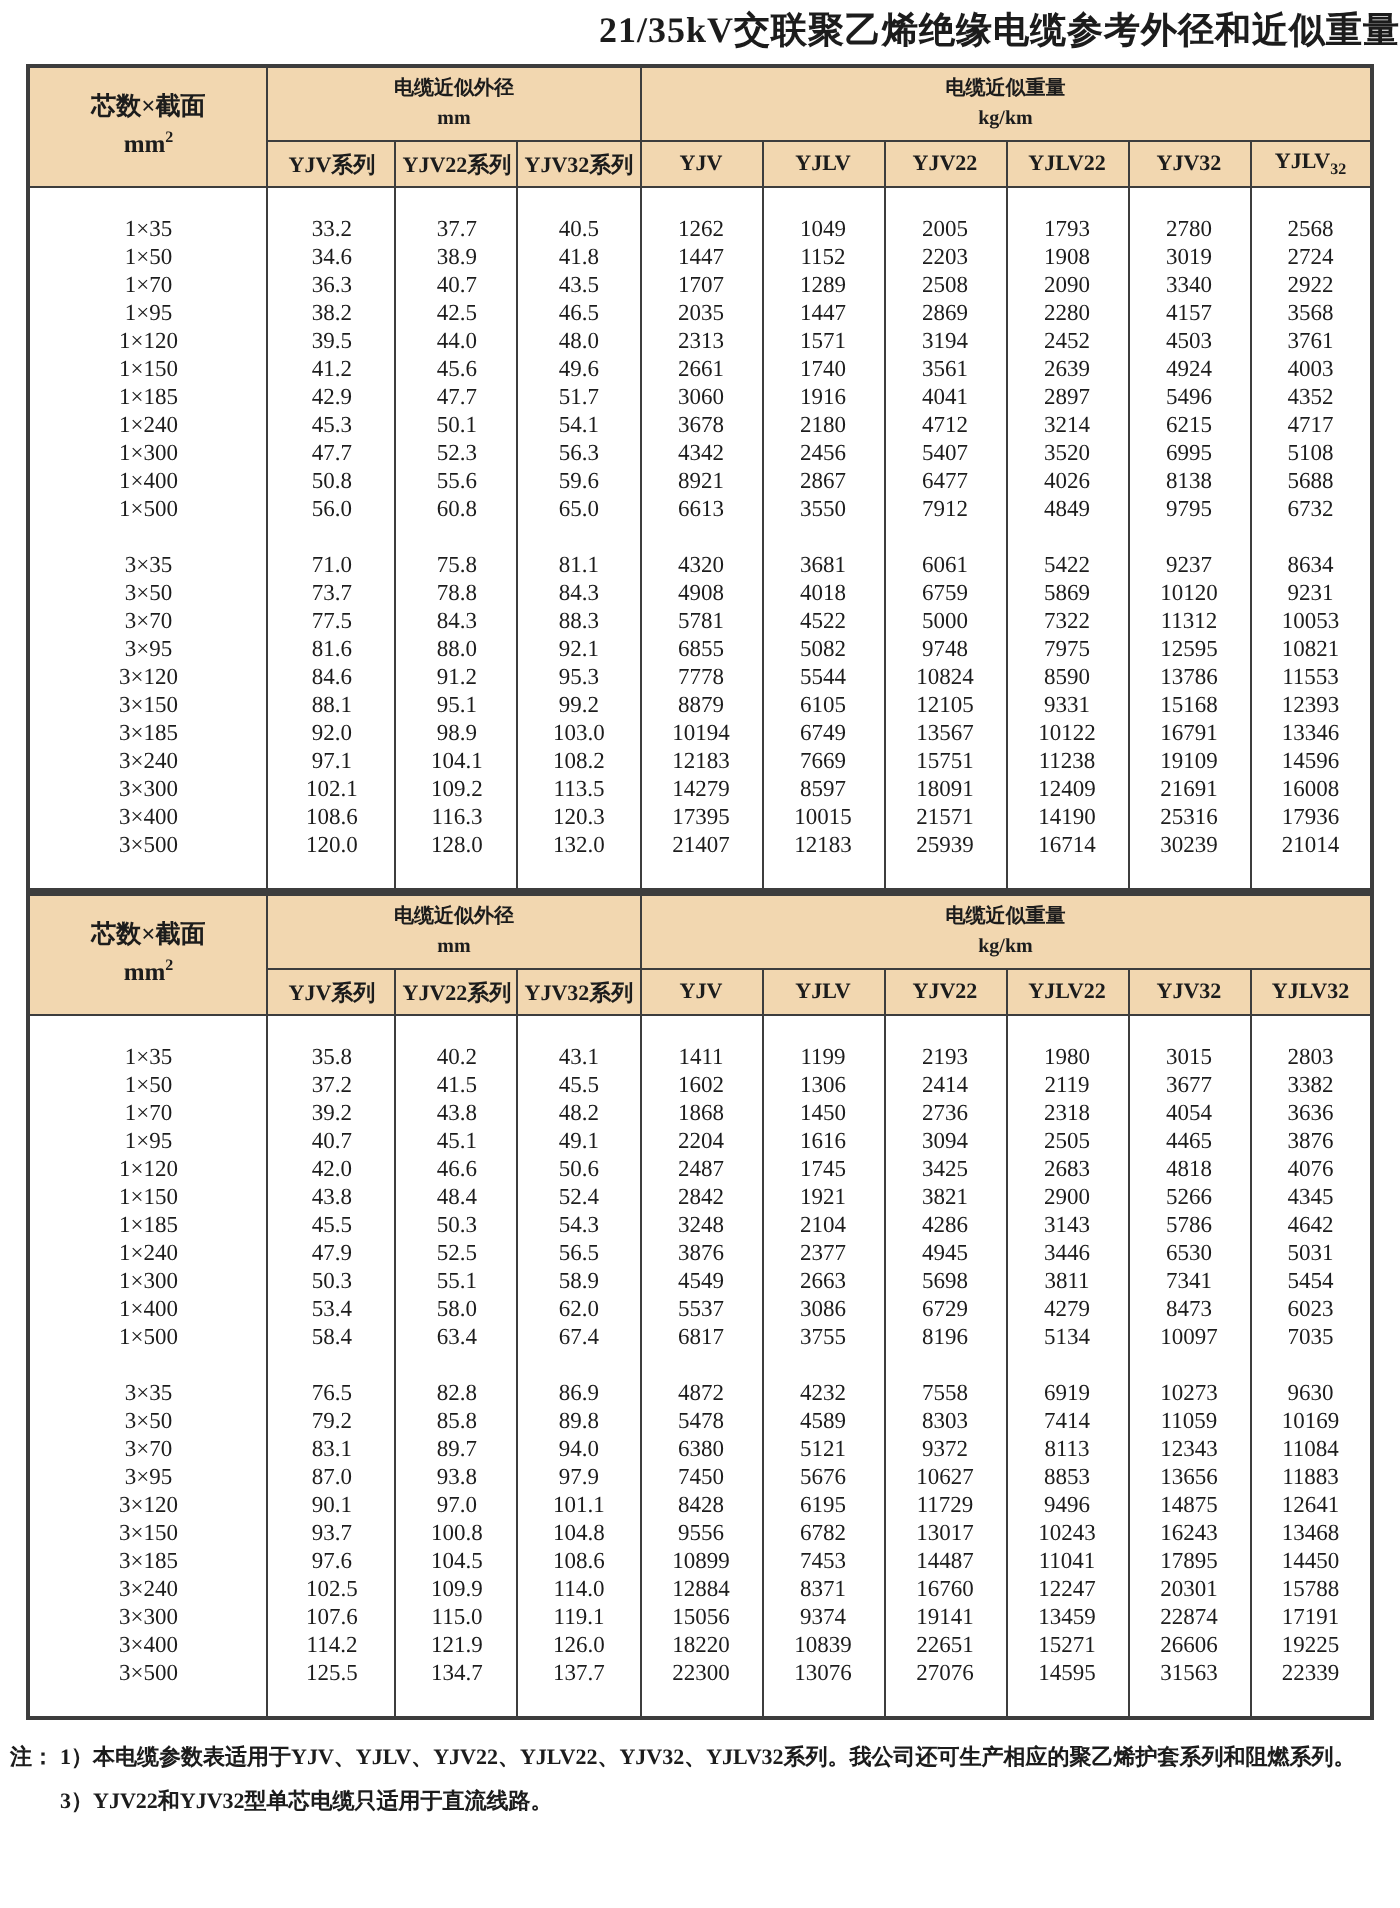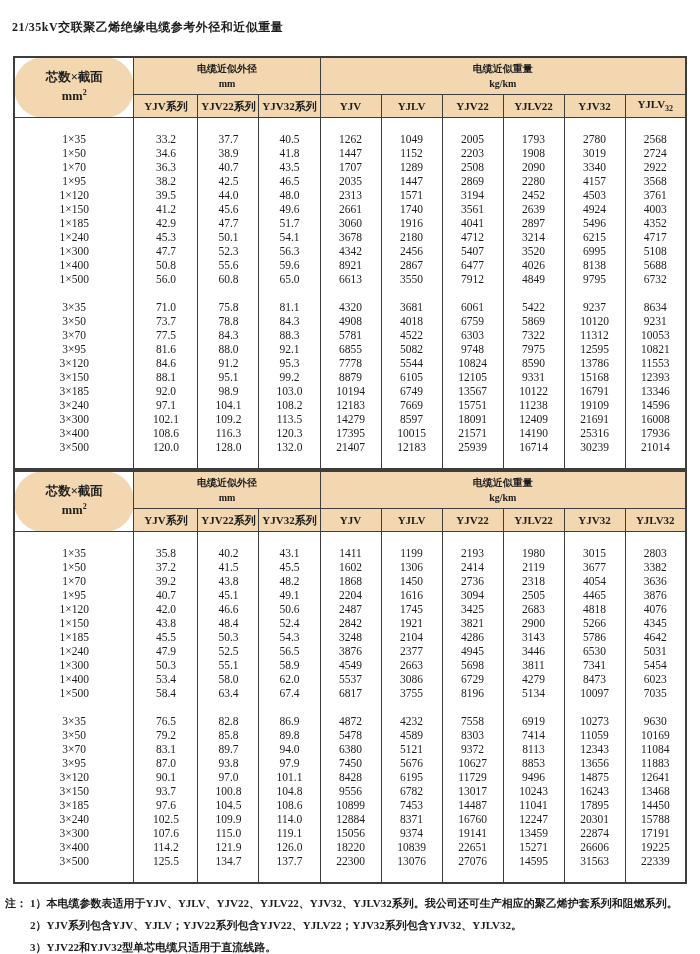--- a/index.html
+++ b/index.html
@@ -3,35 +3,35 @@
 <meta charset="utf-8">
 <style>
   :root { --header-bg:#f2d7b0; --border:#3d3d3d; }
   html,body { margin:0; padding:0; }
   body {
     width:700px; height:954px; background:#ffffff; color:#1c1c1c;
     font-family:"Liberation Serif","DejaVu Serif",serif;
     overflow:hidden;
   }
   .doc-title {
-    margin:12px; text-align:left; font-size:12px; font-weight:bold;
+    margin:0; text-align:right; font-size:18px; font-weight:bold;
     line-height:19px; padding:6px 0 7px; letter-spacing:0.5px;
   }
   .doc-title.second { padding:10px 0 6px; }
   table.spec {
     border-collapse:collapse; table-layout:fixed; width:672px;
     margin:0 auto; border:2px solid var(--border);
   }
   table.spec thead th {
     background:var(--header-bg); border:1px solid var(--border);
     font-weight:bold; text-align:center; vertical-align:middle; padding:0;
   }
   table.spec thead tr.row-groups th { height:36px; }
   table.spec thead tr.row-series th { height:22px; font-size:11px;text-align:center; }
-  th.stub { font-size:12.5px; line-height:15px;border-radius:30px; }
+  th.stub { font-size:12.5px; line-height:15px; }
   th.stub sup { font-size:8px; }
   th.group { font-size:10px; line-height:15px; }
   th.series sub { font-size:8px; }
   table.spec tbody td {
     border-left:1px solid var(--border); border-right:1px solid var(--border);
     border-top:none; border-bottom:none;
     text-align:center; font-size:11.5px; height:14px; line-height:14px;
     padding:0; overflow:hidden; white-space:nowrap;
   }
   tr.spacer-top td { height:5px; }
@@ -272,21 +272,21 @@
             <td>10120</td>
             <td>9231</td>
           </tr>
           <tr>
             <td>3×70</td>
             <td>77.5</td>
             <td>84.3</td>
             <td>88.3</td>
             <td>5781</td>
             <td>4522</td>
-            <td>6303</td>
+            <td>5000</td>
             <td>7322</td>
             <td>11312</td>
             <td>10053</td>
           </tr>
           <tr>
             <td>3×95</td>
             <td>81.6</td>
             <td>88.0</td>
             <td>92.1</td>
             <td>6855</td>
@@ -739,18 +739,17 @@
             <td></td>
           </tr>
         </tbody>
     </table>
   </section>
 
   <div class="notes">
     <span class="notes-prefix">注：</span>
     <div class="notes-items">
         <div class="note-item">1）本电缆参数表适用于YJV、YJLV、YJV22、YJLV22、YJV32、YJLV32系列。我公司还可生产相应的聚乙烯护套系列和阻燃系列。</div>
-        <div class="note-item">2）YJV系列包含YJV、YJLV；YJV22系列包含YJV22、YJLV22；YJV32系列包含YJV32、YJLV32。</div>
         <div class="note-item">3）YJV22和YJV32型单芯电缆只适用于直流线路。</div>
       </div>
   </div>
 
 </main>
 
 </body></html>

